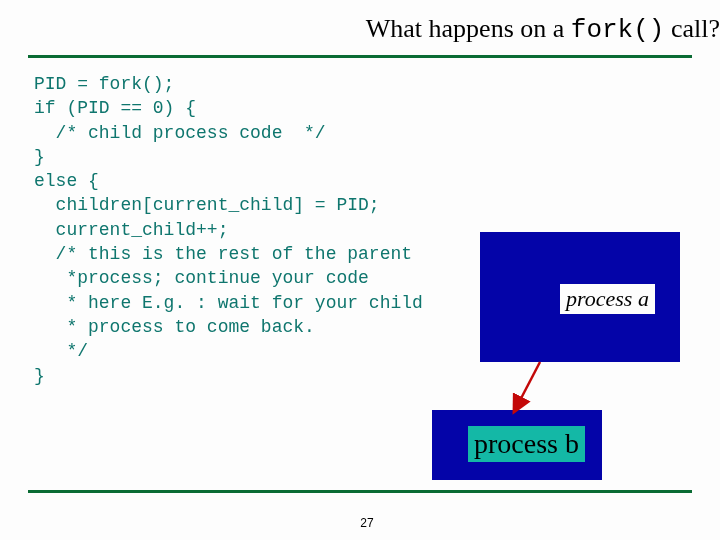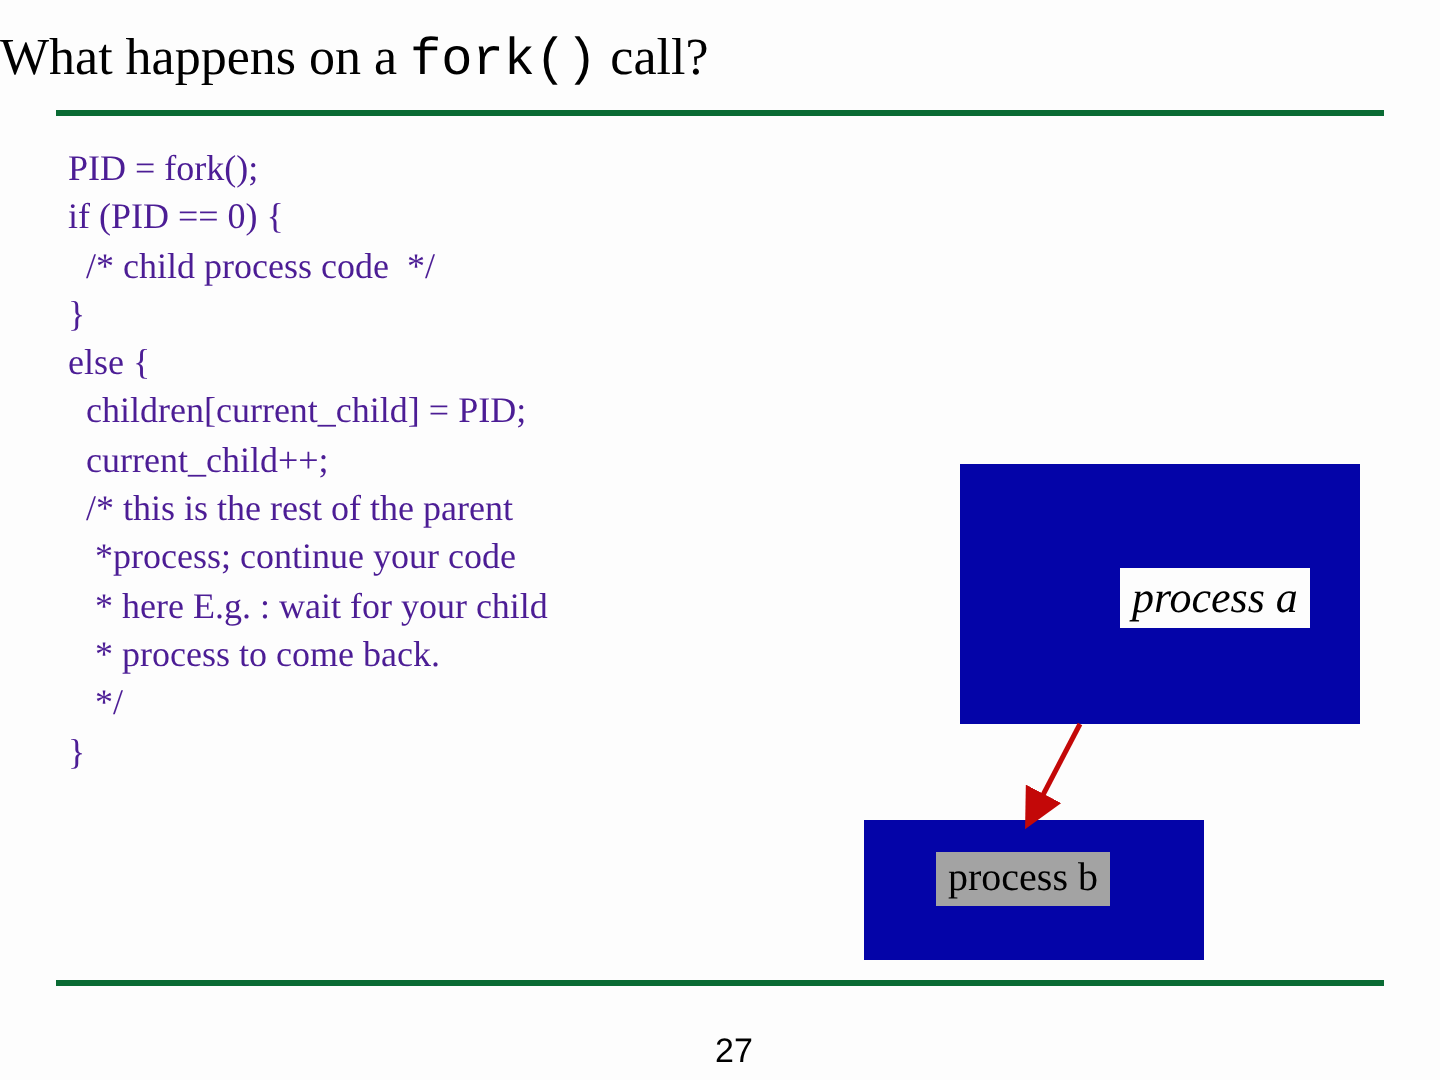--- a/index.html
+++ b/index.html
@@ -5,45 +5,45 @@
   * { box-sizing: border-box; margin: 0; padding: 0; }
   body {
     width: 720px;
     height: 540px;
     background: #fdfdfd;
     font-family: "Times New Roman", serif;
     position: relative;
     overflow: hidden;
   }
   .title {
-    text-align: left;
+    text-align: right;
     font-size: 26px;
     padding-top: 14px;
     padding-bottom: 10px;
     color: #000;
   }
   .title .mono { font-family: "Courier New", monospace; }
   .hr-top {
     margin: 0 28px 0 28px;
     border: none;
     border-top: 3px solid #0a6b34;
   }
   .hr-bottom {
     margin: 0 28px 0 28px;
     border: none;
     border-top: 3px solid #0a6b34;
     position: absolute;
     left: 0; right: 0;
     top: 490px;
   }
   .code {
-    font-family: Liberation Serif, serif;
+    font-family: Liberation Mono, monospace;
     font-size: 18px;
     white-space: pre;
-    color: #4c1d95;
+    color: #0f766e;
     padding: 14px 0 0 34px;
     line-height: 1.35;
     position: relative;
     z-index: 2;
   }
   .proc-a {
     position: absolute;
     left: 480px;
     top: 232px;
     width: 200px;
@@ -68,38 +68,38 @@
     top: 410px;
     width: 170px;
     height: 70px;
     background: #0404a8;
     z-index: 1;
   }
   .proc-b-label {
     position: absolute;
     left: 468px;
     top: 426px;
-    font-size: 20px;
+    font-size: 28px;
     color: #000;
-    background: #a3a3a3;
+    background: #14b8a6;
     padding: 2px 6px;
     z-index: 3;
   }
   .arrow {
     position: absolute;
     left: 510px;
     top: 358px;
     z-index: 2;
   }
   .pagenum {
     position: absolute;
     left: 14px; right: 0;
     top: 516px;
     text-align: center;
-    font-size: 17px;
+    font-size: 12px;
     font-family: Liberation Sans, sans-serif;
     color: #000;
   }
 </style>
 </head>
 <body>
 
 <div class="title">
   <span>What happens on a </span><span class="mono">fork()</span><span> call?</span>
 </div>

